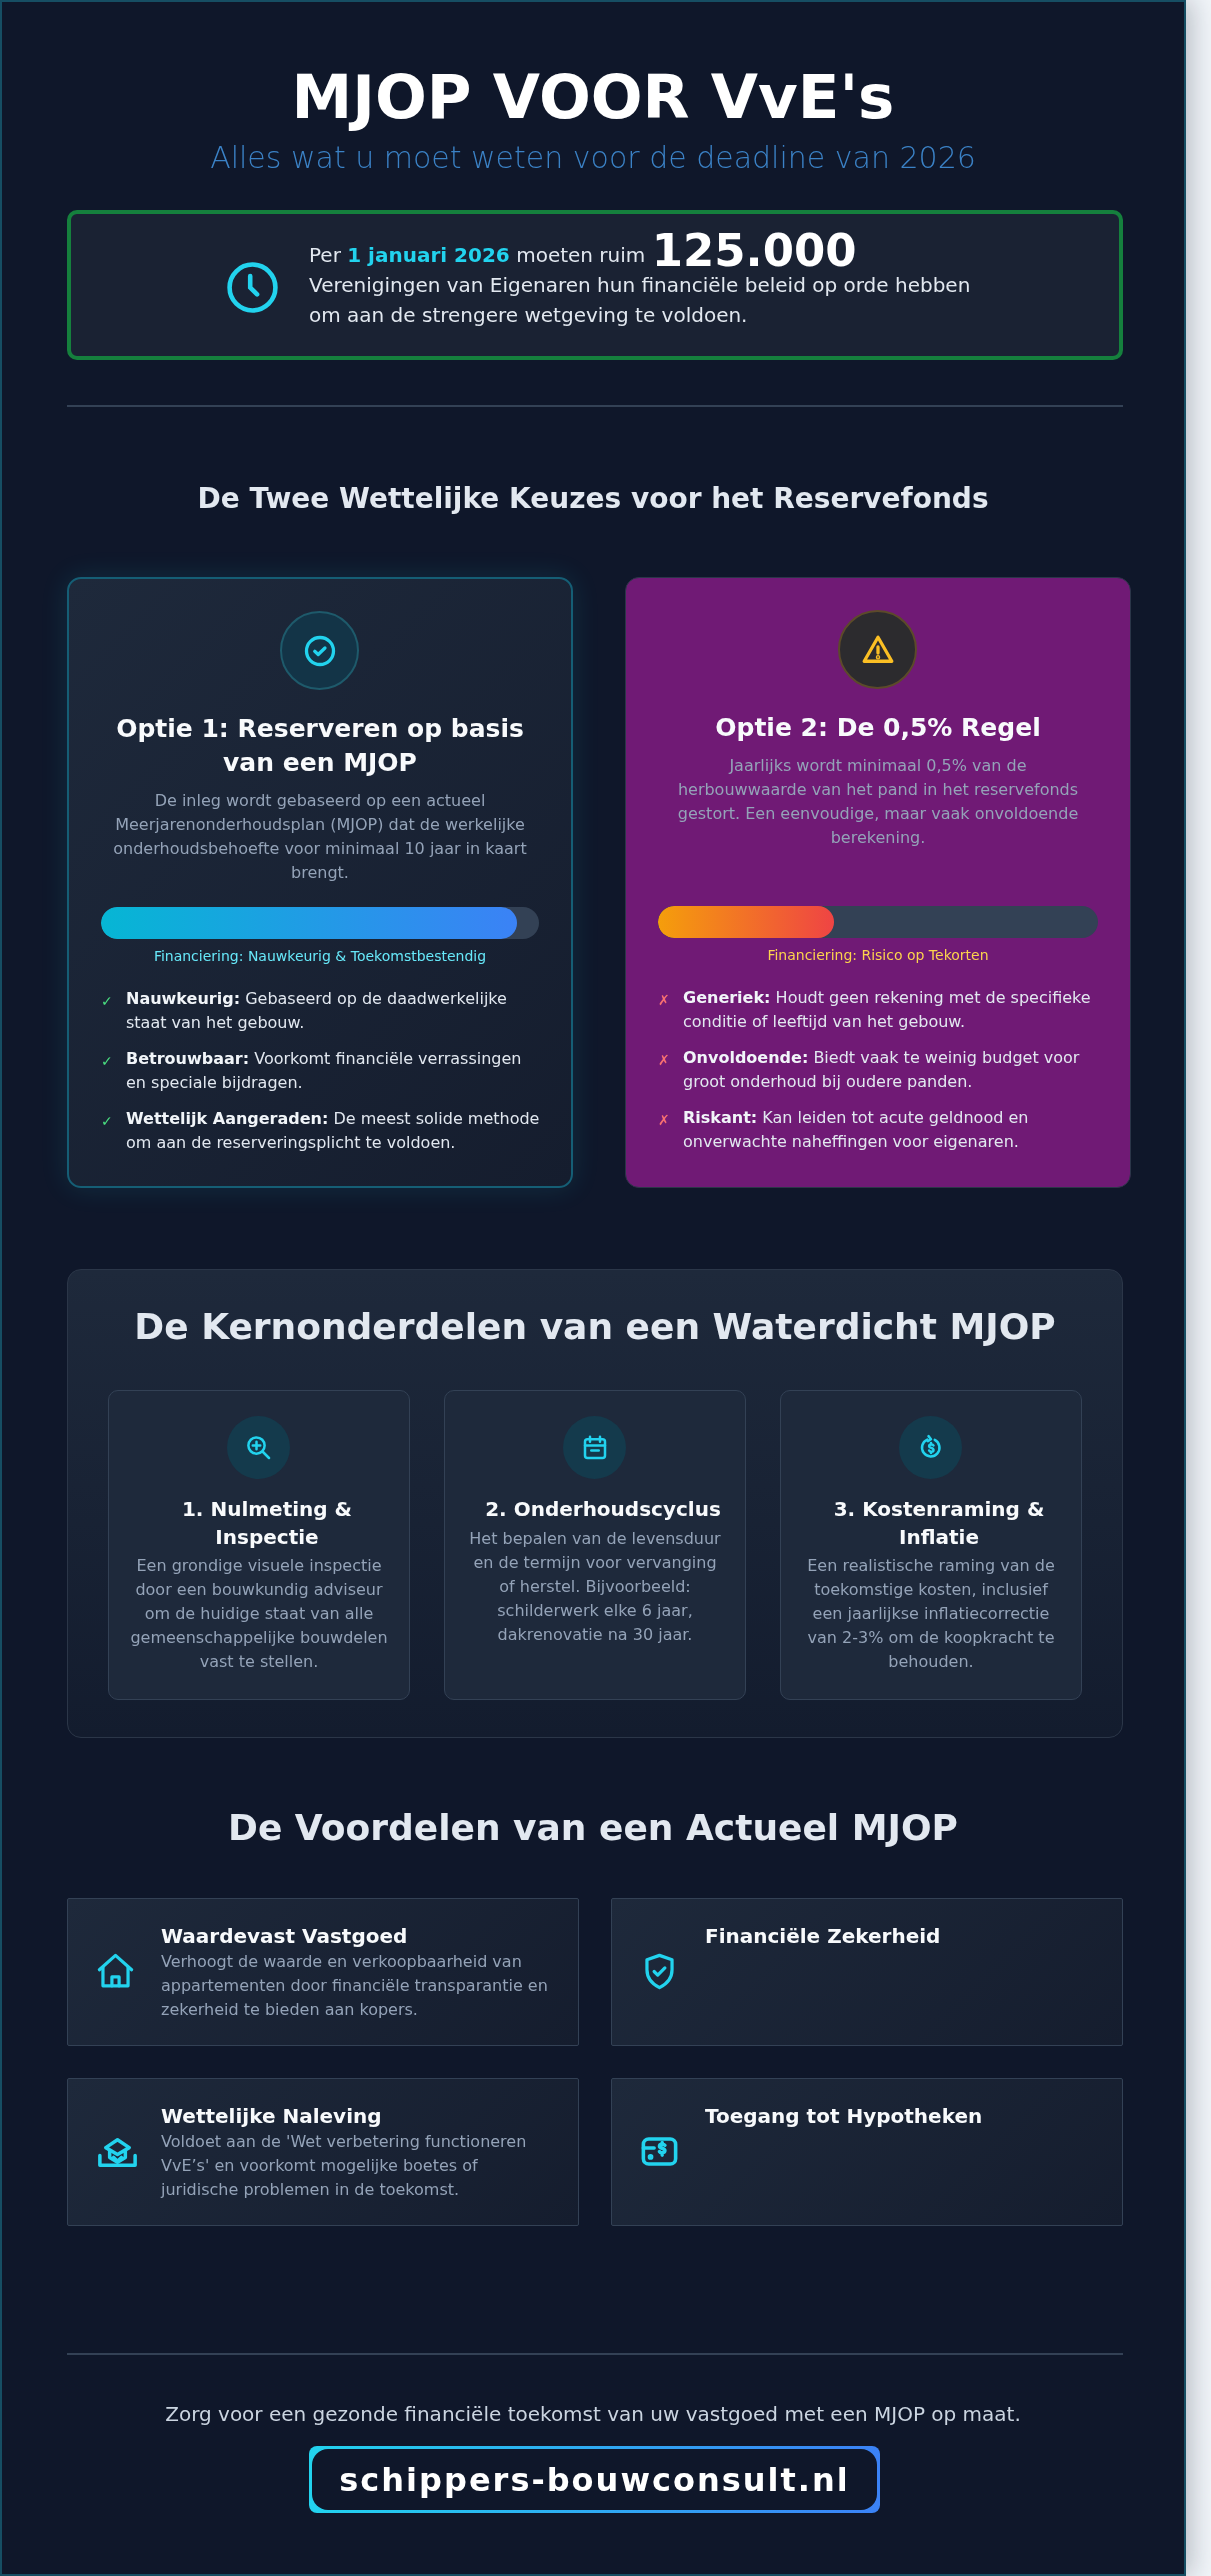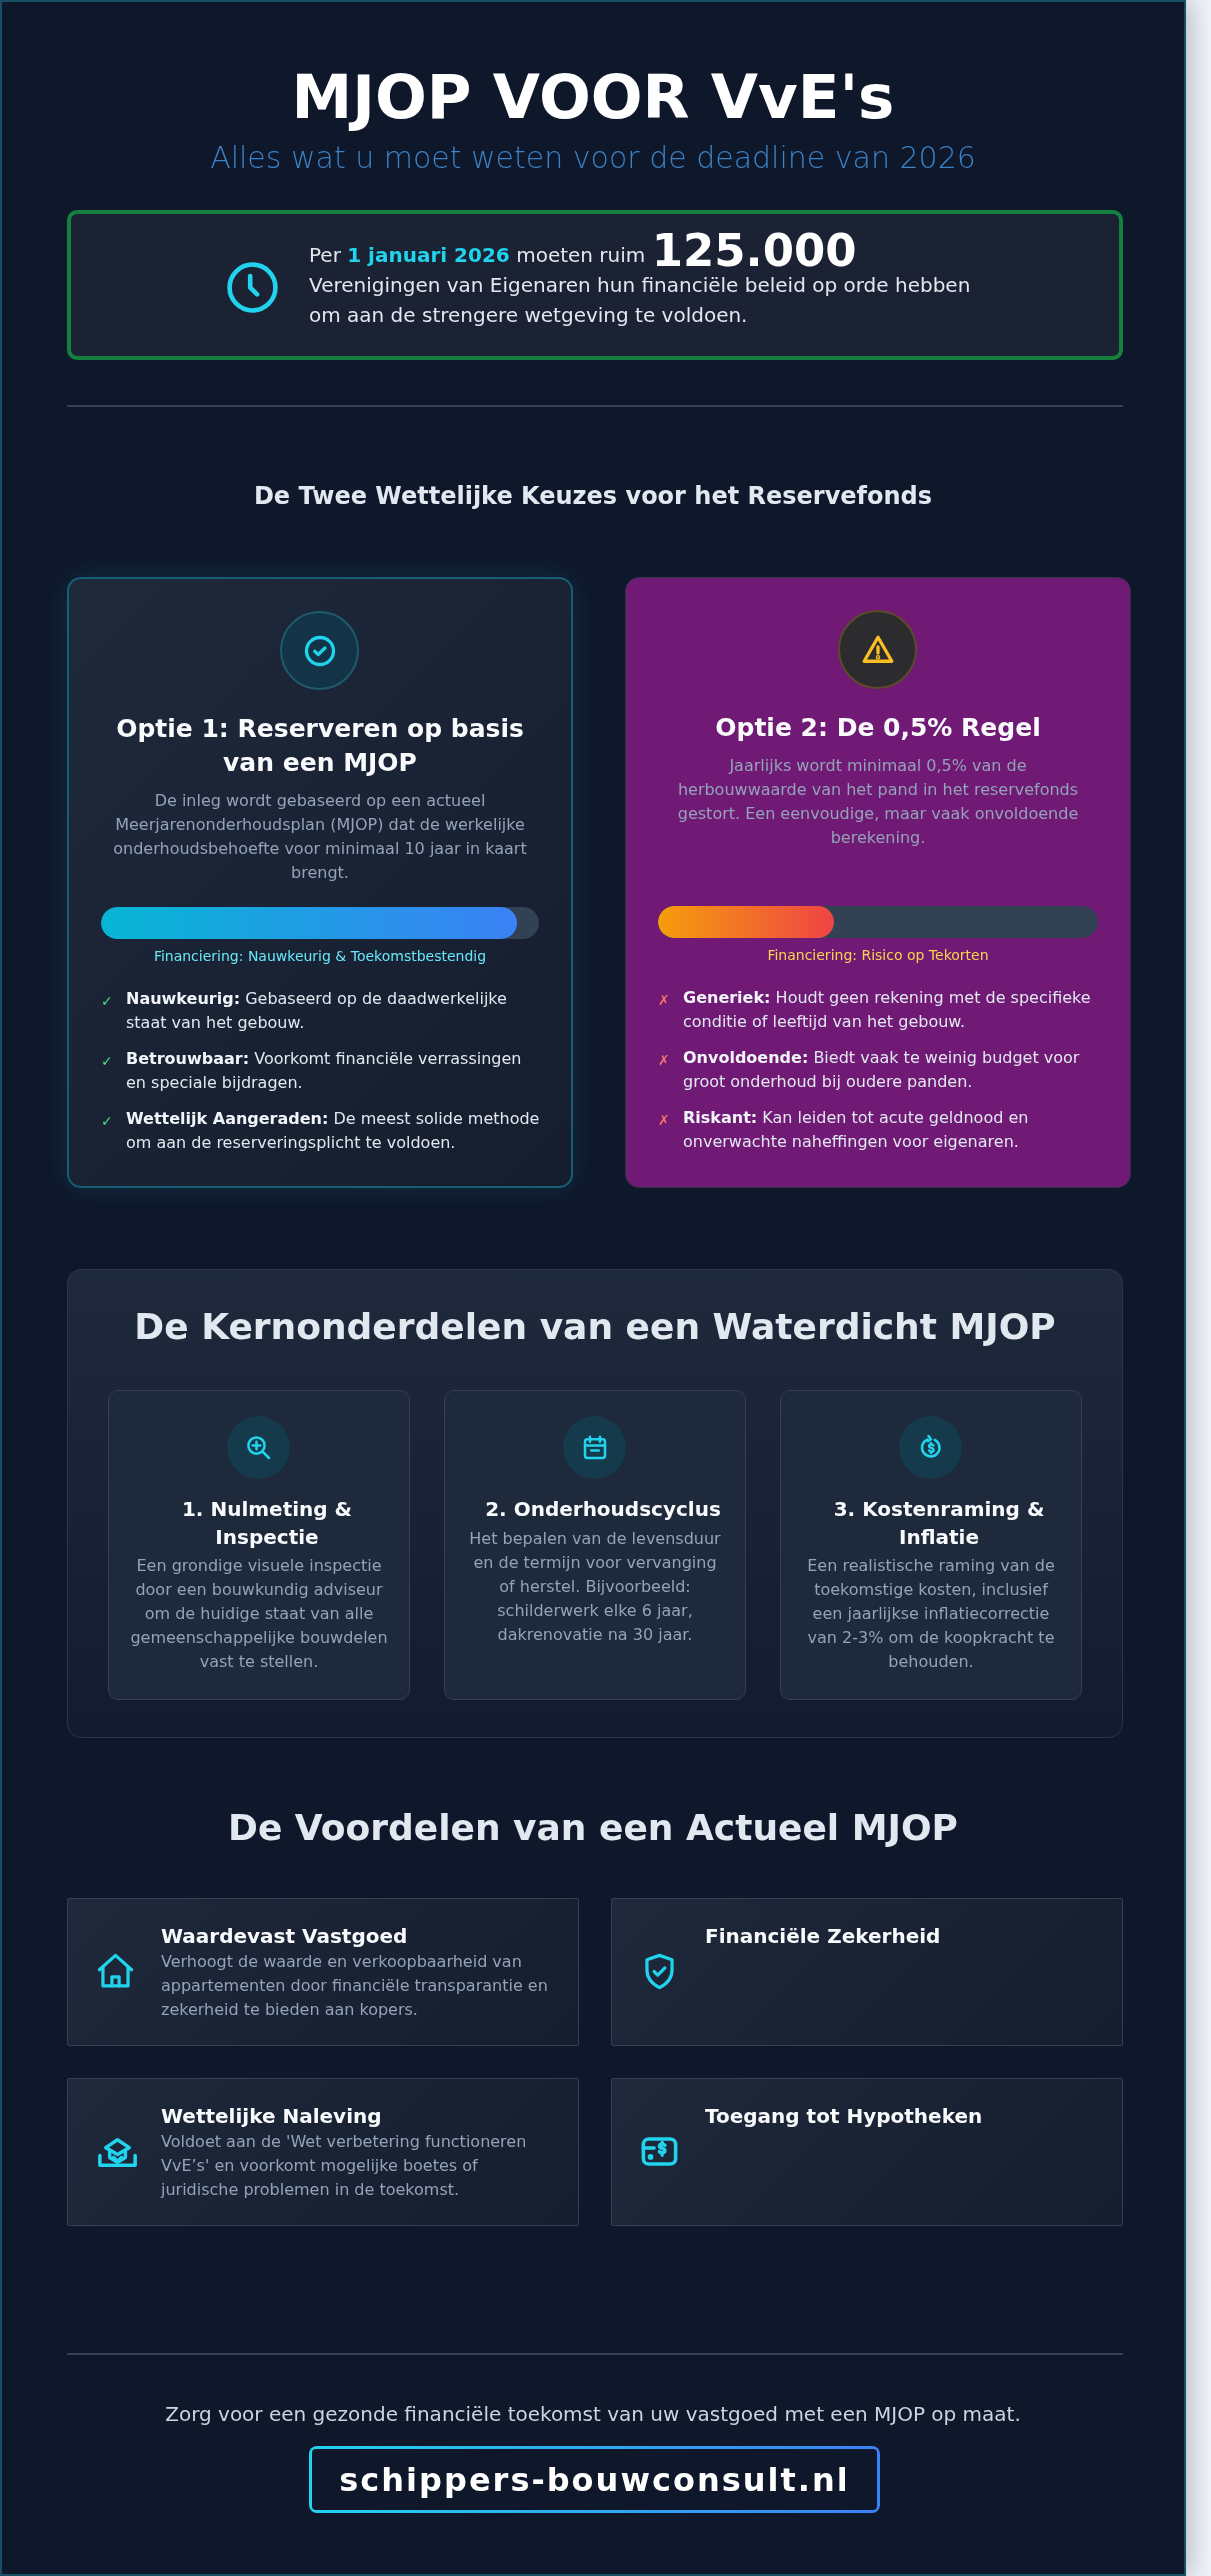--- a/index.html
+++ b/index.html
@@ -63,21 +63,21 @@
   .ben-title { position: absolute; left: 93px; top: 25px; font-size: 20px; font-weight: bold; color: #f8fafc; }
   .ben-desc { position: absolute; left: 93px; top: 51px; right: 24px; font-size: 16px; line-height: 24px; color: #94a3b8; }
   .footer-text { position: absolute; left: 0; width: 100%; top: 2400px; text-align: center; font-size: 20px; color: #cbd5e1; }
   .footer-link {
     position: absolute; left: 307px; top: 2444px; width: 571px; height: 67px;
     border-radius: 8px; padding: 3px; background: linear-gradient(90deg, #22d3ee, #3b82f6);
     display: block;
   }
   .footer-link span {
     display: flex; align-items: center; justify-content: center; width: 100%; height: 100%;
-    background: #0f172a; border-radius: 4px; font-size: 32px; font-weight: bold; color: #fff; letter-spacing: 2px;
+    background: #0f172a; border-radius: 16px; font-size: 32px; font-weight: bold; color: #fff; letter-spacing: 2px;
   }
   svg { display: block; }
 </style>
 </head>
 <body>
 
 <div class="page">
 
   <h1 class="hero-title">MJOP VOOR VvE's</h1>
   <div class="hero-sub">Alles wat u moet weten voor de deadline van 2026</div>
@@ -93,21 +93,21 @@
       <span>Per</span>
       <span class="hl">1 januari 2026</span>
       <span>moeten ruim</span>
       <span class="big">125.000</span><br>
       <span>Verenigingen van Eigenaren hun financiële beleid op orde hebben om aan de strengere wetgeving te voldoen.</span>
     </div>
   </div>
 
   <div class="divider" style="top:403px"></div>
 
-  <h2 class="section-title" style="top:480px;font-size:24px;">De Twee Wettelijke Keuzes voor het Reservefonds</h2>
+  <h2 class="section-title" style="top:480px;font-size:28px;">De Twee Wettelijke Keuzes voor het Reservefonds</h2>
 
   <div class="opt-card opt1">
     <div class="opt-icon">
       <svg width="36" height="36" viewBox="0 0 24 24" fill="none" stroke="#22d3ee" stroke-width="2.2" stroke-linecap="round" stroke-linejoin="round">
           <circle cx="12" cy="12" r="9"></circle>
           <path d="M8.5 12.2l2.3 2.1 4.5-4.3"></path>
         </svg>
     </div>
     <h3 class="opt-title">Optie 1: Reserveren op basis van een MJOP</h3>
     <p class="opt-desc">De inleg wordt gebaseerd op een actueel Meerjarenonderhoudsplan (MJOP) dat de werkelijke onderhoudsbehoefte voor minimaal 10 jaar in kaart brengt.</p>

